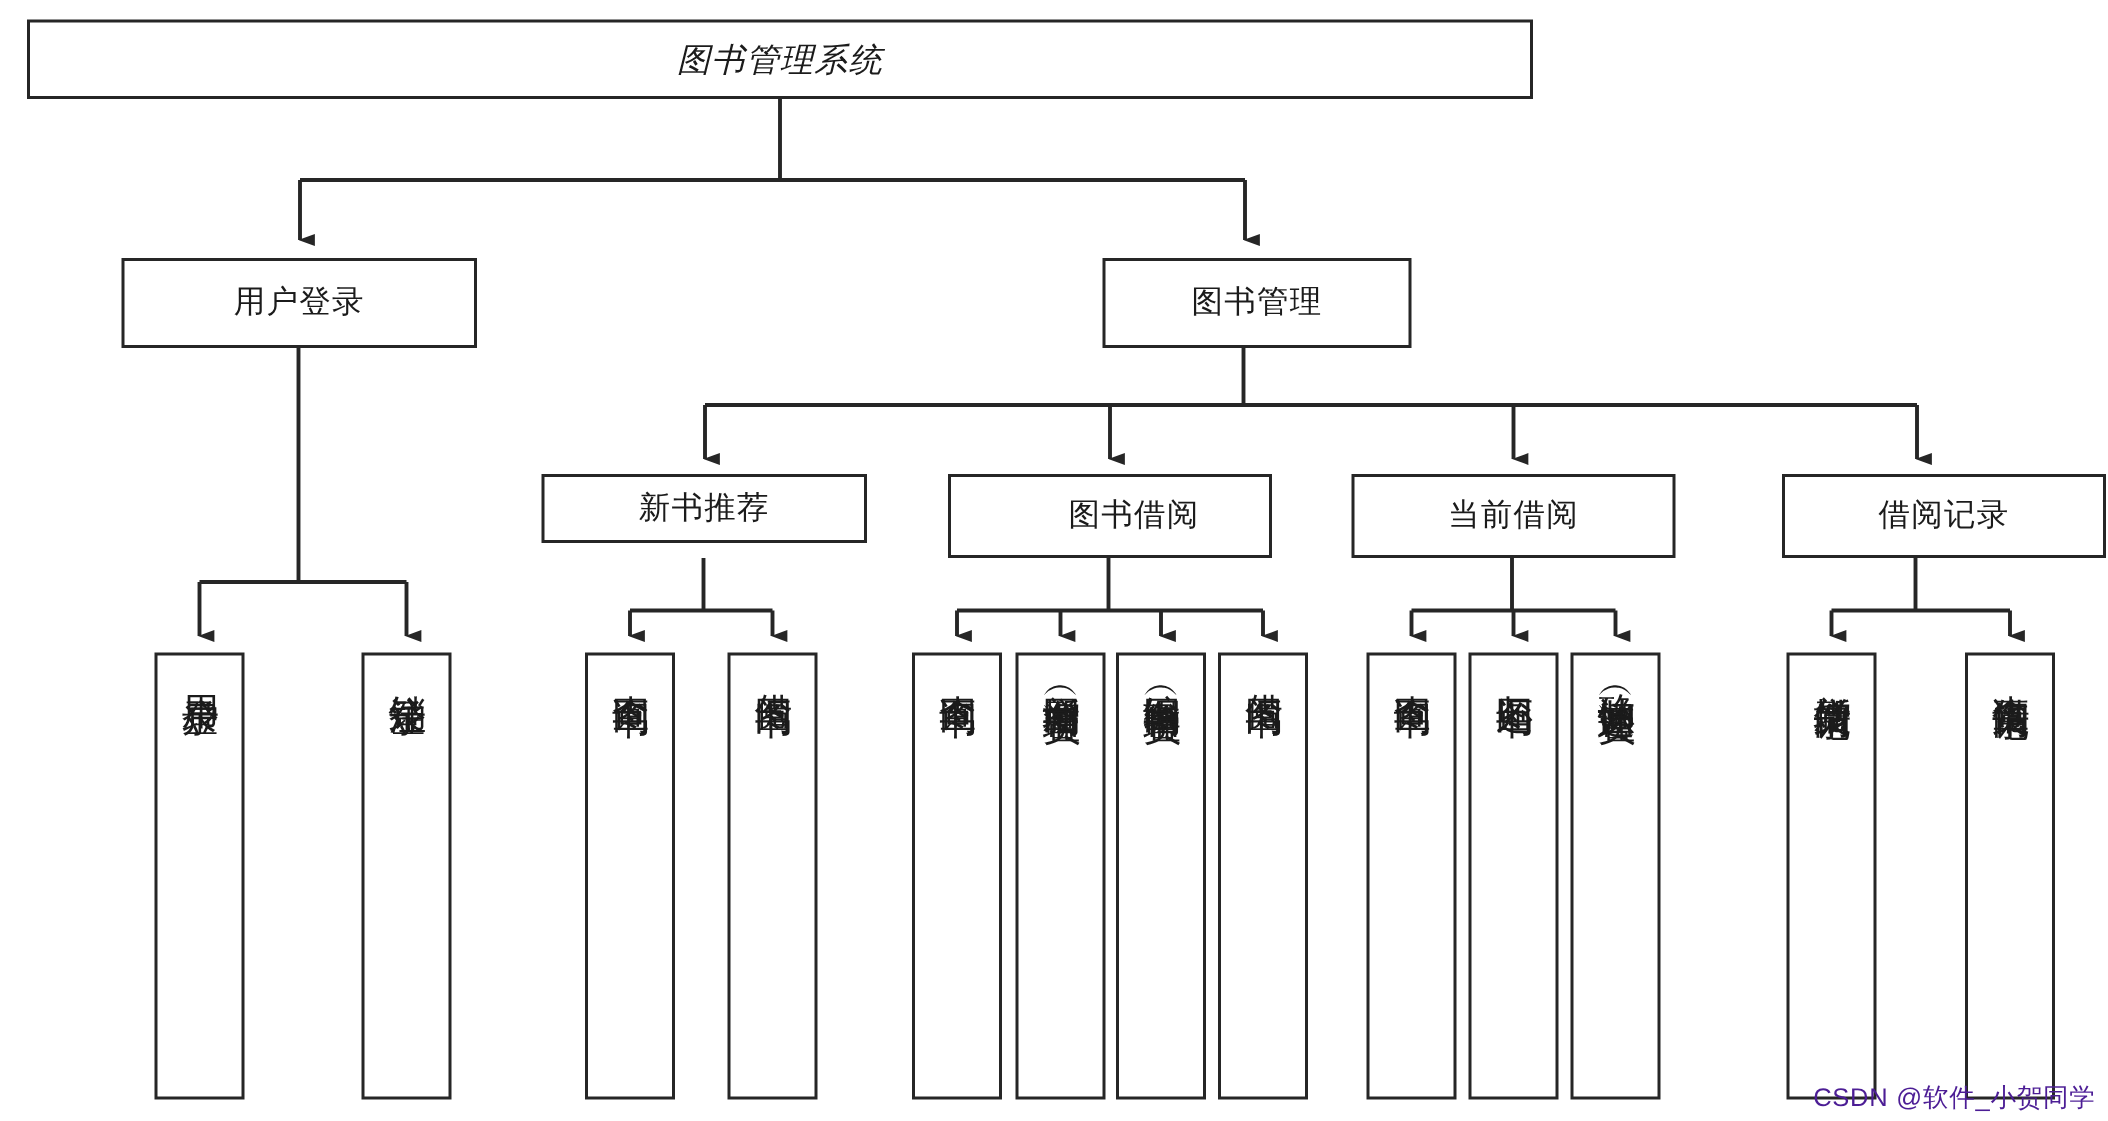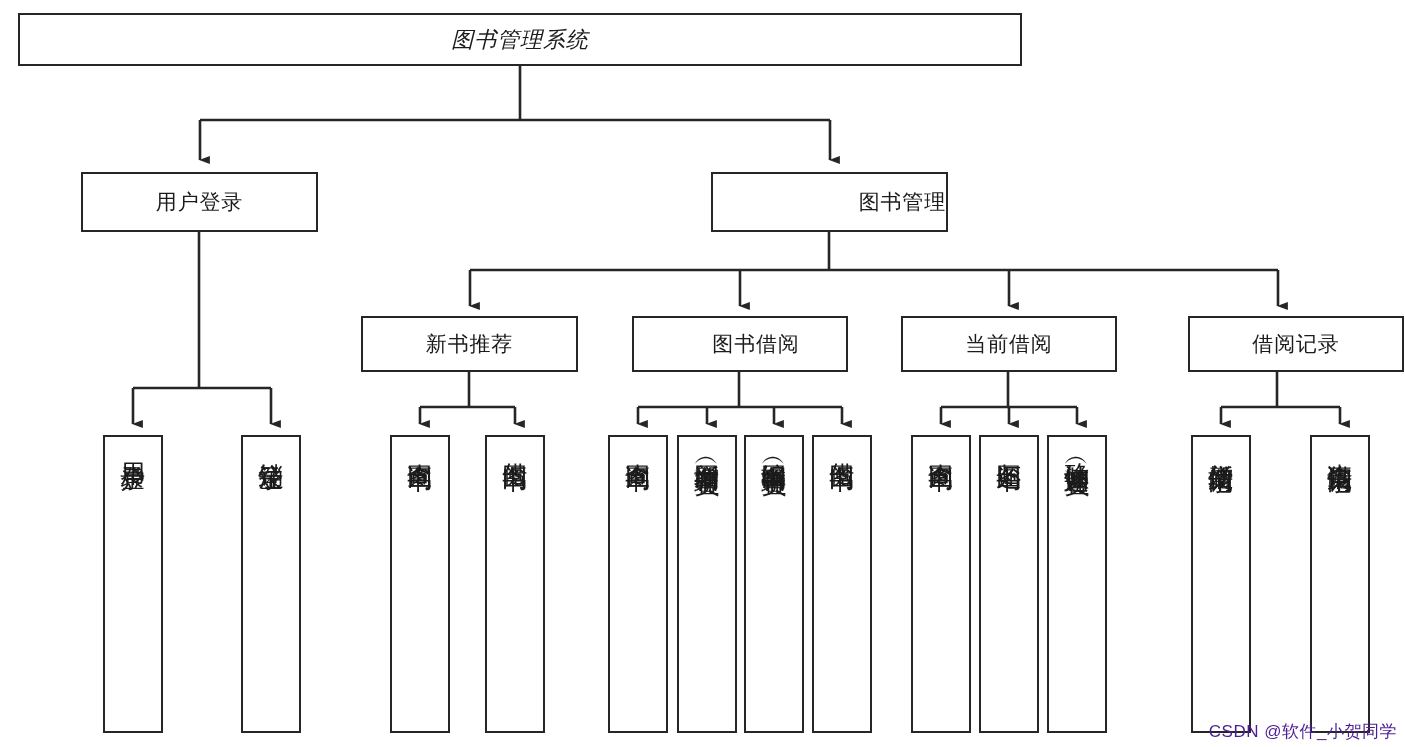--- a/index.html
+++ b/index.html
@@ -123,25 +123,25 @@
     </g>
   </svg>
 
   <div class="node horiz root" style="left:18px;top:13px;width:1004px;height:53px;">
     <span class="label">图书管理系统</span>
   </div>
 
   <div class="node horiz" style="left:81px;top:172px;width:237px;height:60px;">
     <span class="label">用户登录</span>
   </div>
-  <div class="node horiz" style="left:711px;top:172px;width:237px;height:60px;justify-content:flex-end;">
+  <div class="node horiz" style="left:735px;top:172px;width:206px;height:60px;">
     <span class="label">图书管理</span>
   </div>
 
-  <div class="node horiz" style="left:361px;top:316px;width:217px;height:56px;">
+  <div class="node horiz" style="left:361px;top:316px;width:217px;height:46px;">
     <span class="label">新书推荐</span>
   </div>
   <div class="node horiz" style="left:632px;top:316px;width:216px;height:56px;padding-left:32px;">
     <span class="label">图书借阅</span>
   </div>
   <div class="node horiz" style="left:901px;top:316px;width:216px;height:56px;">
     <span class="label">当前借阅</span>
   </div>
   <div class="node horiz" style="left:1188px;top:316px;width:216px;height:56px;">
     <span class="label">借阅记录</span>

